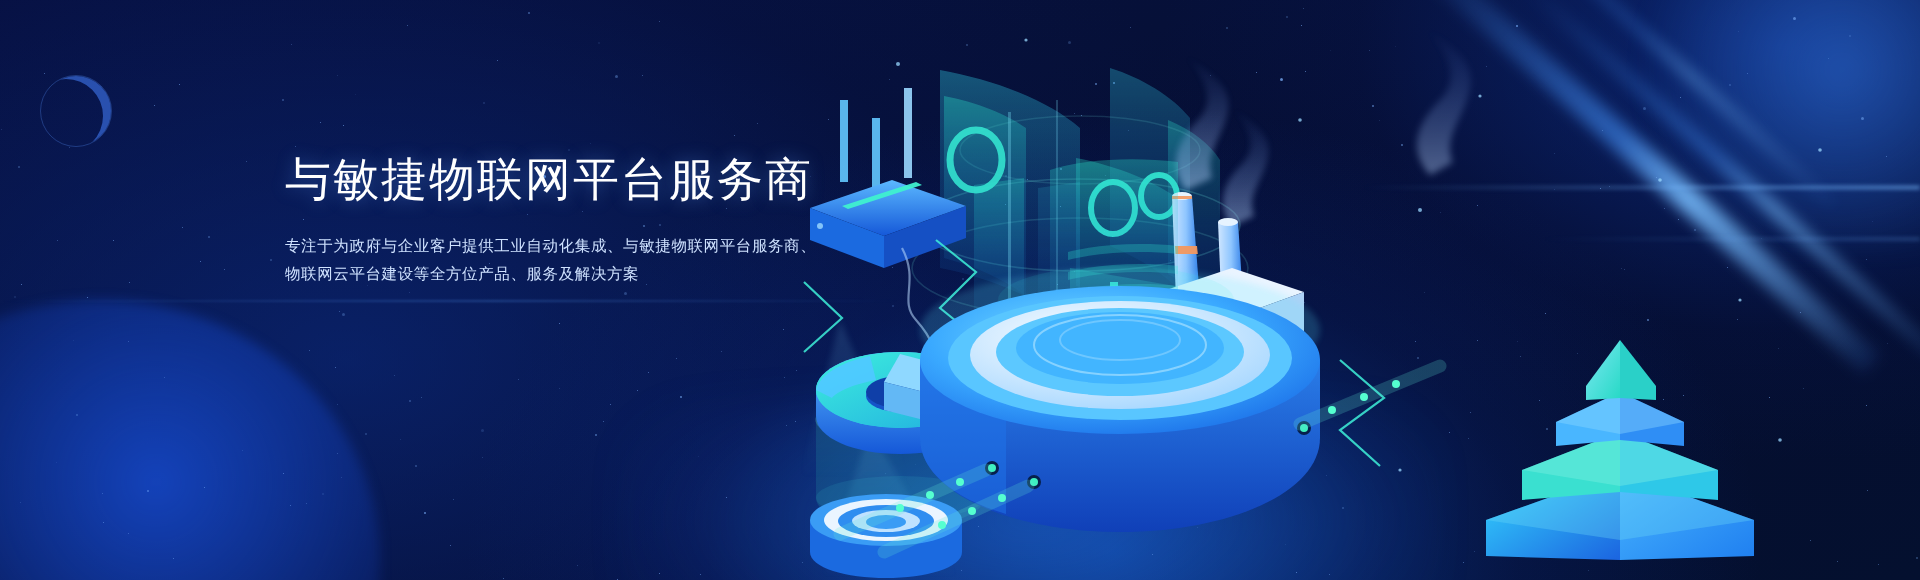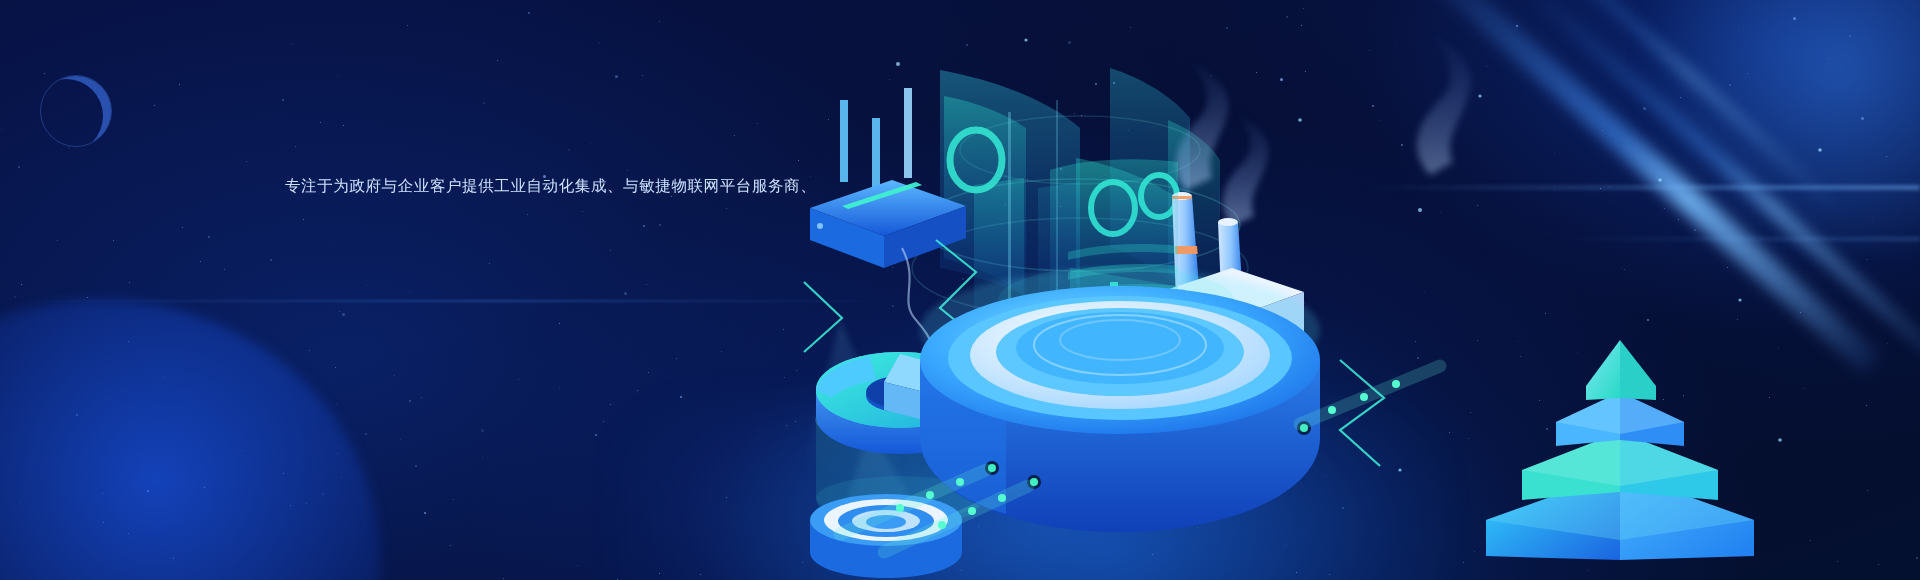--- a/index.html
+++ b/index.html
@@ -362,21 +362,23 @@
       <span class="st" style="left:978.3px;top:525.8px;width:1px;height:1px;opacity:0.46"></span>
       <span class="st" style="left:103.3px;top:521.6px;width:1px;height:1px;opacity:0.56"></span>
       <span class="st" style="left:1729.0px;top:83.6px;width:2px;height:2px;opacity:0.27"></span>
       <span class="st" style="left:1554.0px;top:188.9px;width:1px;height:1px;opacity:0.22"></span>
       <span class="st" style="left:680.0px;top:395.8px;width:2px;height:2px;opacity:0.64"></span>
       <span class="st" style="left:1416.5px;top:357.4px;width:2px;height:2px;opacity:0.35"></span>
       <span class="st" style="left:241.5px;top:449.8px;width:1px;height:1px;opacity:0.24"></span>
     </div>
 
   <div class="copy">
+    <div class="title">与敏捷物联网平台服务商</div>
     <div class="subtitle">专注于为政府与企业客户提供工业自动化集成、与敏捷物联网平台服务商、</div>
+    <div class="subtitle" style="margin-top:0">物联网云平台建设等全方位产品、服务及解决方案</div>
   </div>
 
   <div class="illus">
     <svg width="1140" height="580" viewBox="0 0 1140 580" xmlns="http://www.w3.org/2000/svg">
       <defs>
         <linearGradient id="gCyan" x1="0" y1="0" x2="0" y2="1">
           <stop offset="0" stop-color="#35ead0"></stop>
             <stop offset="1" stop-color="#1a7fd4"></stop>
         </linearGradient>
         <linearGradient id="gCyan2" x1="0" y1="0" x2="1" y2="1">

